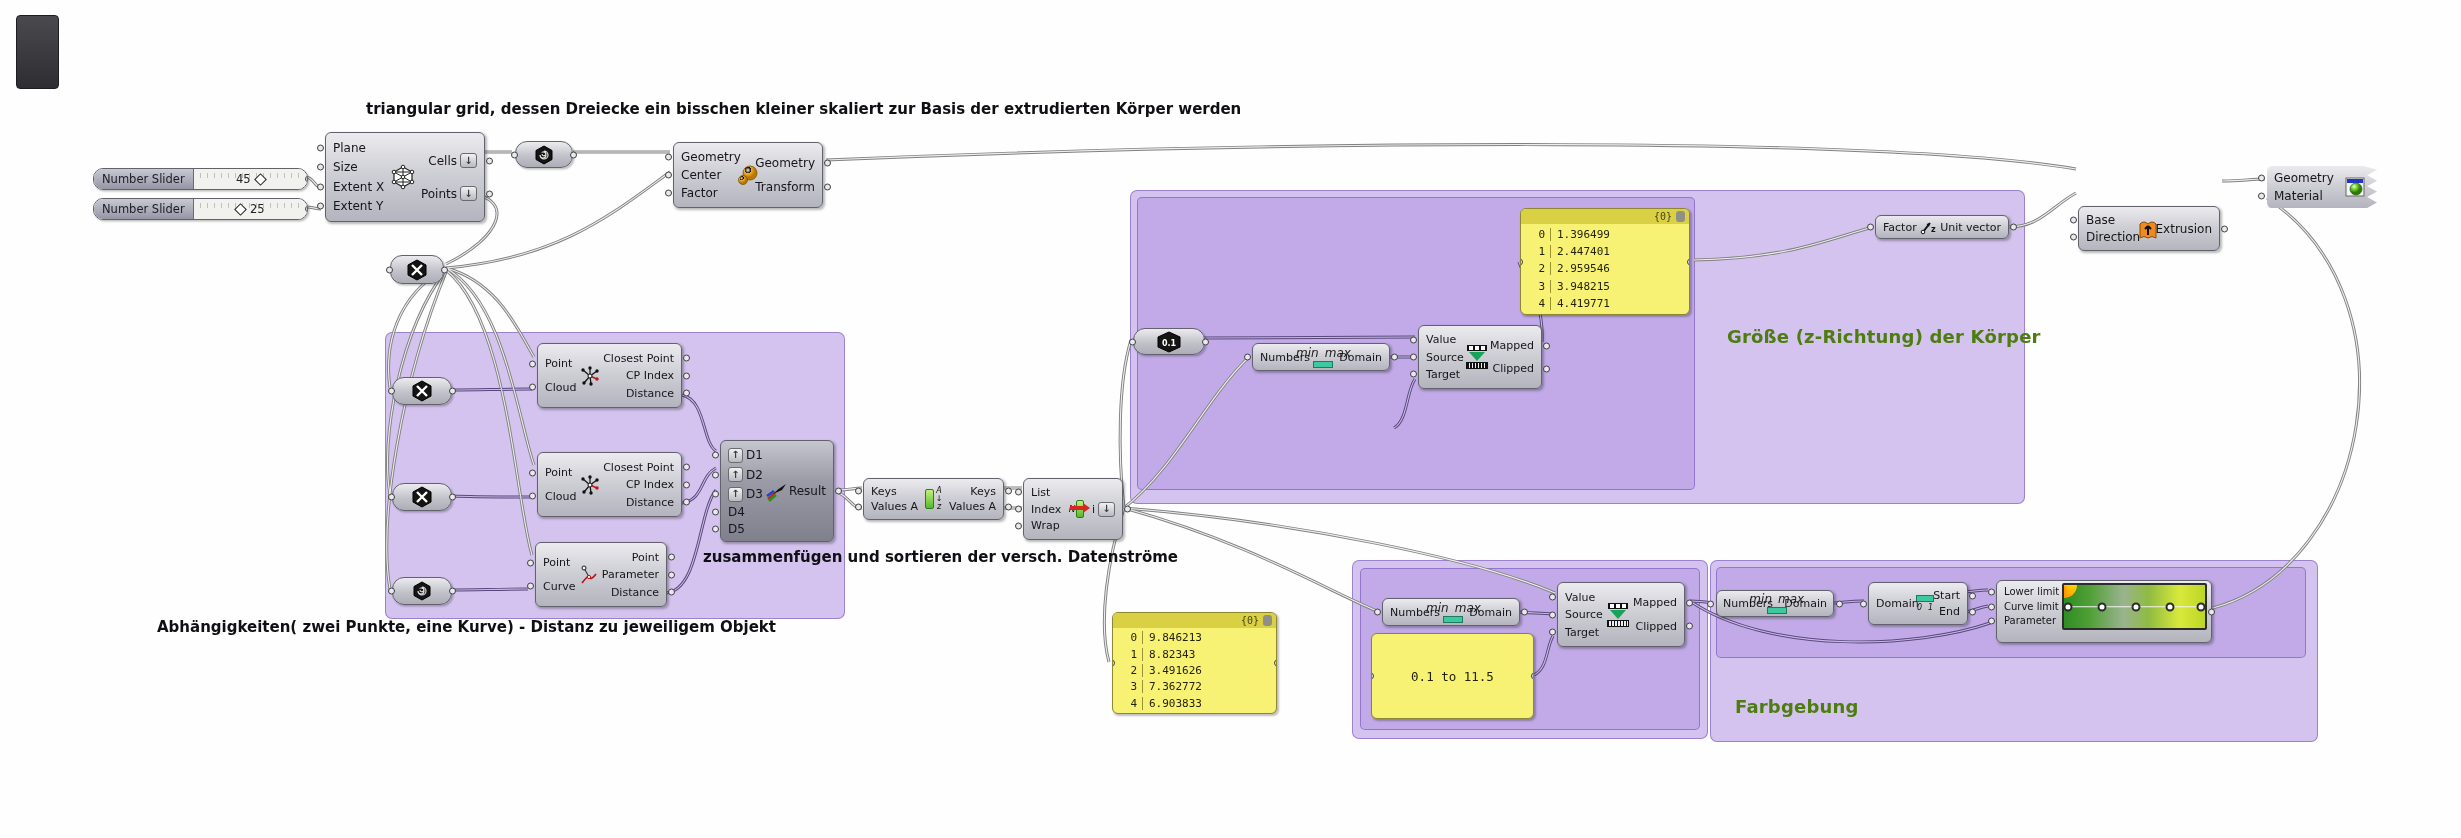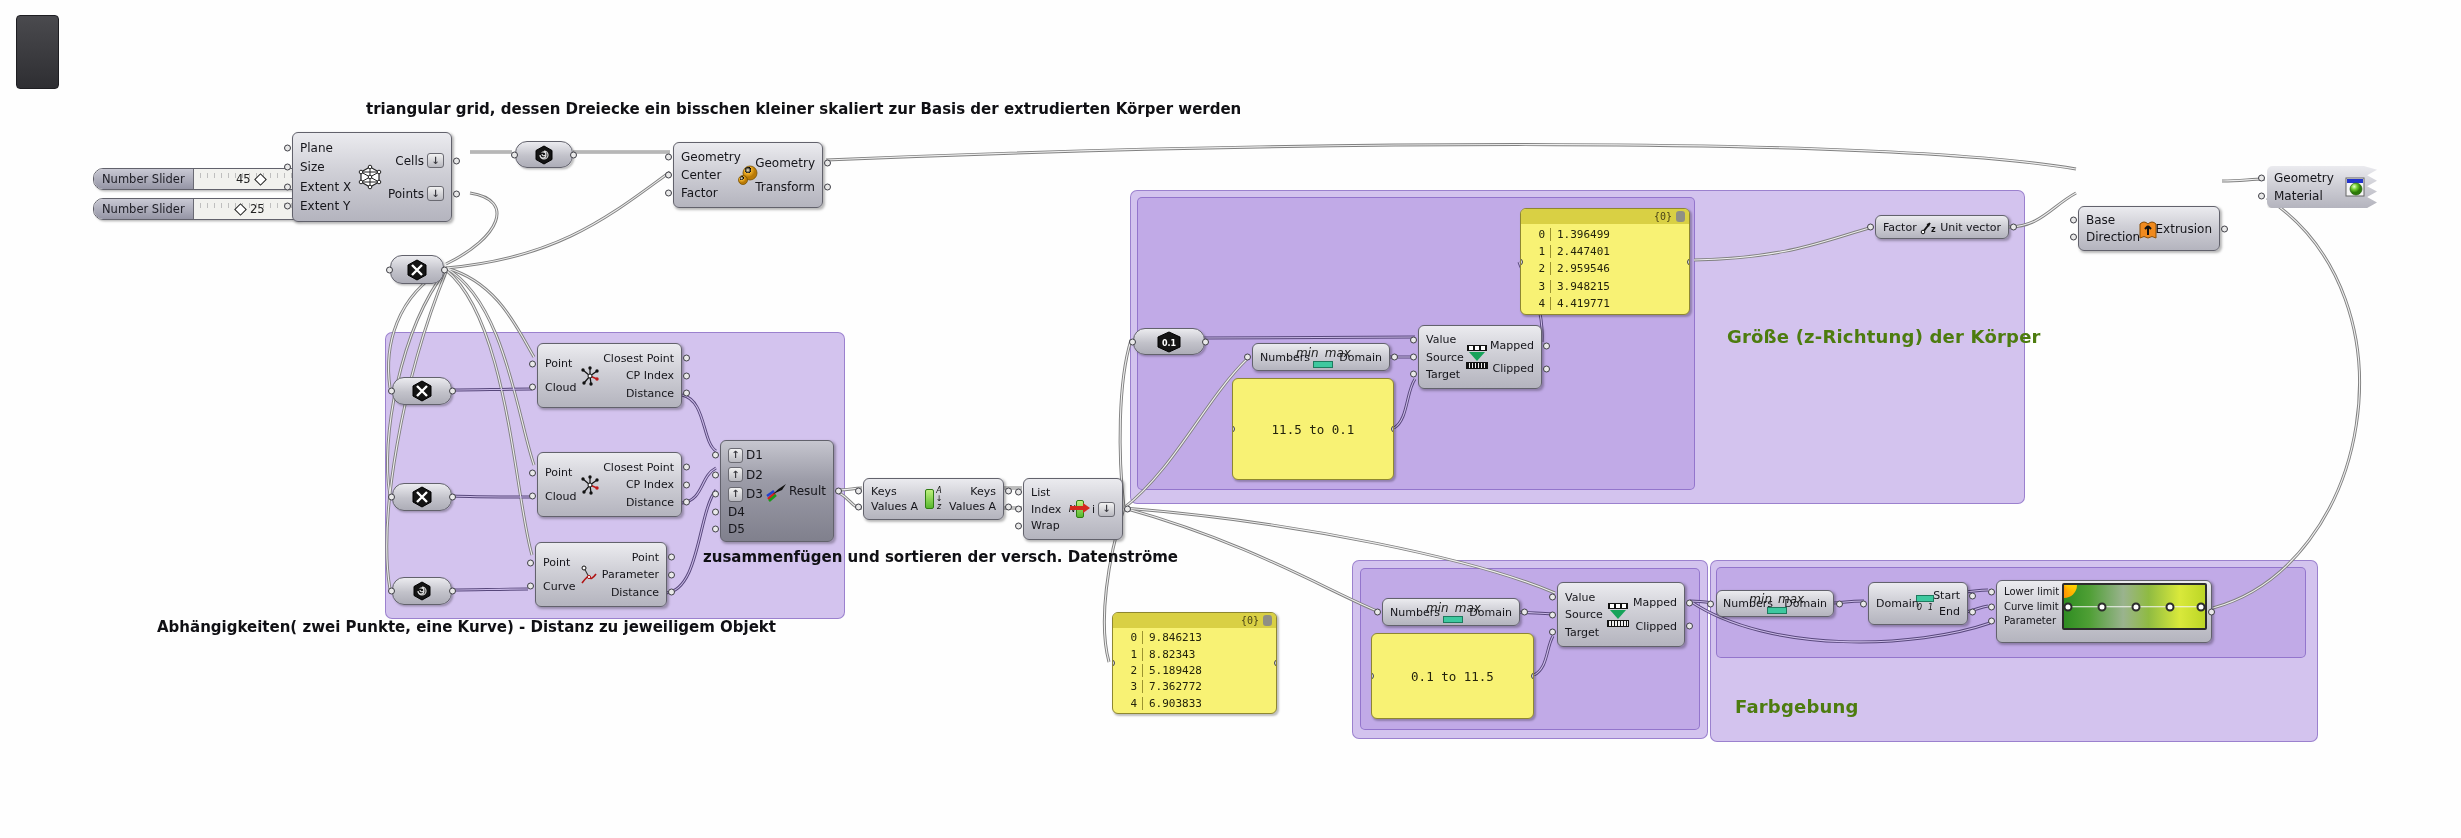--- a/index.html
+++ b/index.html
@@ -241,21 +241,21 @@
   </div>
   <div class="slider" style="left:93px;top:198px;width:213px;">
     <div class="slider-name">Number Slider</div>
     <div class="slider-track nub-r">
       <span class="ticks"></span>
       <span class="knob"></span>
       <span class="sval">25</span>
     </div>
   </div>
 
-  <div class="node" style="left:292px;top:132px;width:160px;height:90px;">
+  <div class="node" style="left:325px;top:132px;width:160px;height:90px;">
     <div class="ports in">
       <div class="port pin">Plane</div>
       <div class="port pin">Size</div>
       <div class="port pin">Extent X</div>
       <div class="port pin">Extent Y</div>
     </div>
     <div class="icon-wrap">
       <svg width="26" height="26" viewBox="0 0 26 26">
           <polygon points="13,3 22,8 22,18 13,23 4,18 4,8" fill="#fff" stroke="#222" stroke-width="1.2"></polygon>
           <path d="M13,3 L13,23 M4,8 L22,18 M22,8 L4,18 M4,8 L22,8 M4,18 L22,18" stroke="#222" stroke-width="1" fill="none"></path>
@@ -631,23 +631,20 @@
     <div class="ports out">
       <div class="port pout">
           <span>Mapped</span>
         </div>
       <div class="port pout">
           <span>Clipped</span>
         </div>
     </div>
   </div>
 
-  <div class="ypanel center nub-l nub-r" style="left:1232px;top:378px;width:160px;height:100px;">
-    <span>11.5 to 0.1</span>
-  </div>
 
   <div class="ypanel nub-l nub-r" style="left:1520px;top:208px;width:168px;height:105px;">
     <div class="phead">
         <span>{0}</span>
         <span class="grip"></span>
       </div>
     <div class="rows">
       <div class="prow">
           <span class="idx">0</span>
           <span class="val">1.396499</span>
@@ -699,21 +696,21 @@
       <div class="prow">
           <span class="idx">0</span>
           <span class="val">9.846213</span>
         </div>
       <div class="prow">
           <span class="idx">1</span>
           <span class="val">8.82343</span>
         </div>
       <div class="prow">
           <span class="idx">2</span>
-          <span class="val">5.189428</span>
+          <span class="val">3.491626</span>
         </div>
       <div class="prow">
           <span class="idx">3</span>
           <span class="val">7.362772</span>
         </div>
       <div class="prow">
           <span class="idx">4</span>
           <span class="val">6.903833</span>
         </div>
     </div>

